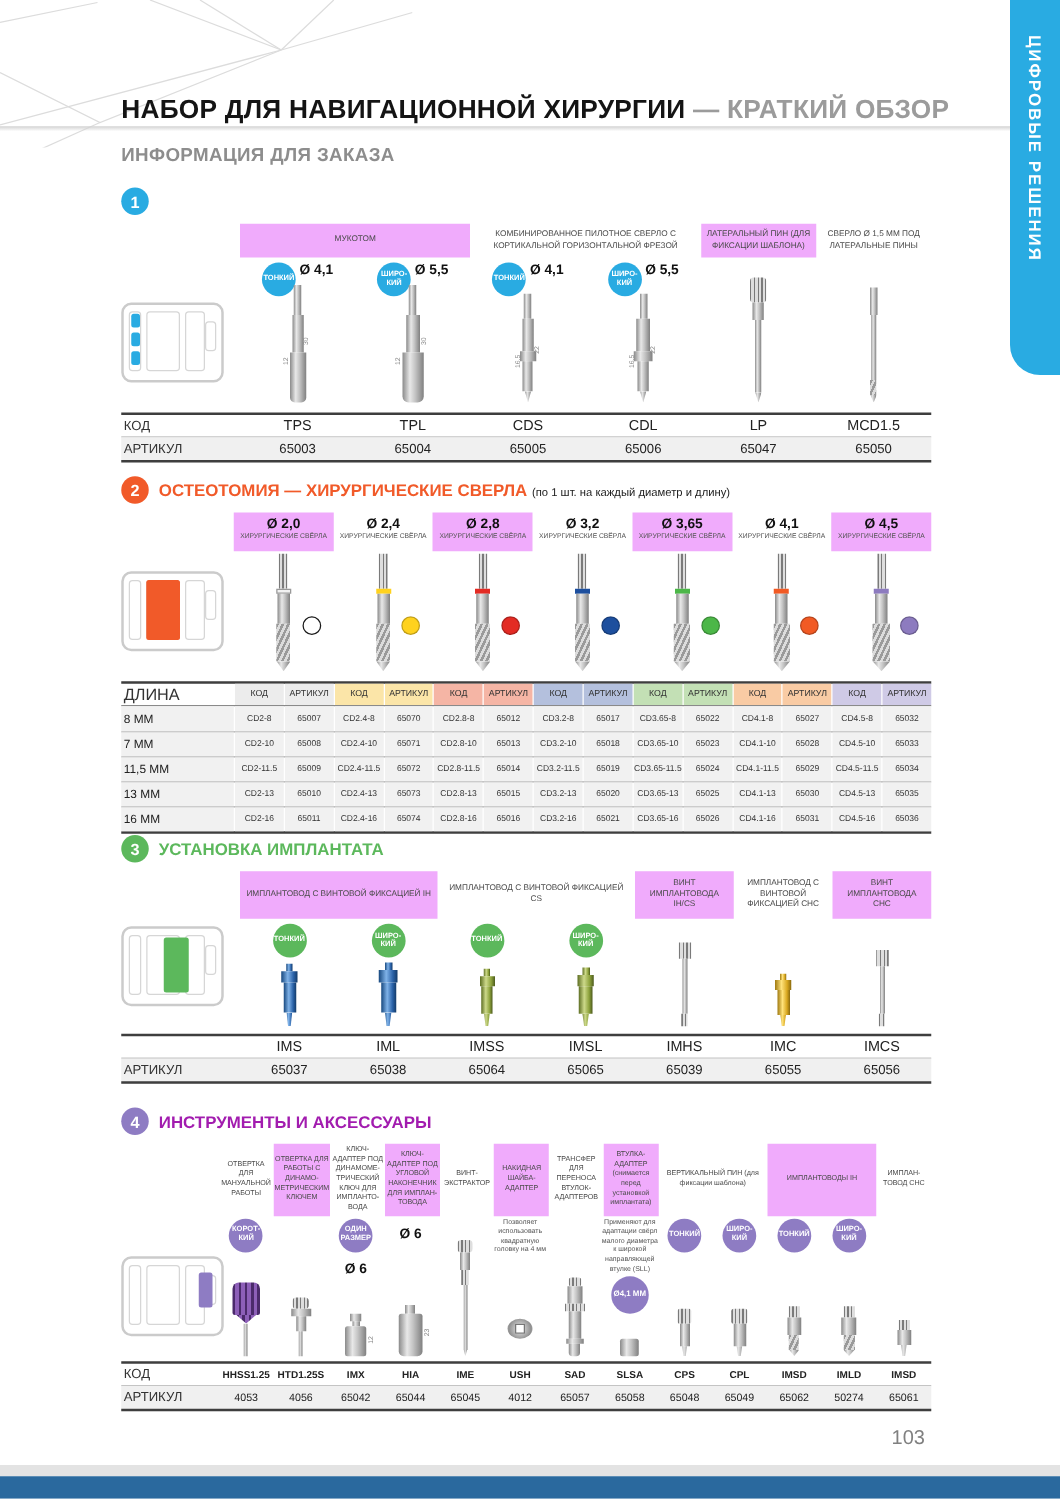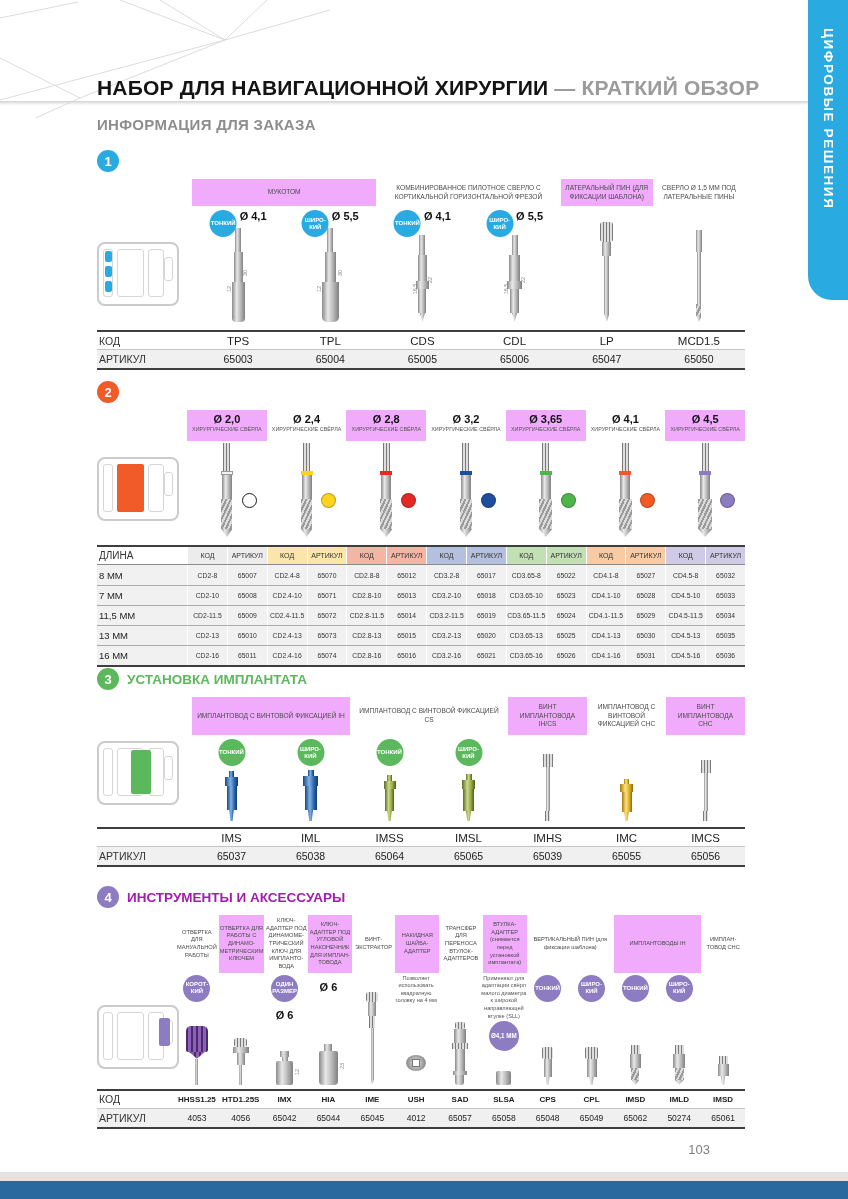--- a/index.html
+++ b/index.html
@@ -12,21 +12,21 @@
   #wireframe { position:absolute; top:0; left:0; }
   #header-rule { position:absolute; top:101px; left:0; width:808px; height:4px;
     background:linear-gradient(to bottom,#d2d2d2,rgba(255,255,255,0)); }
   #side-tab { position:absolute; top:0; right:0; width:40px; height:300px;
     border-radius:0 0 0 24px; display:flex; justify-content:center;
     padding-top:28px; }
   #side-tab span { writing-mode:vertical-rl; color:#fff; font-weight:bold;
     font-size:13.5px; letter-spacing:1.6px; }
   #footer-gray { position:absolute; left:0; right:0; bottom:18px; height:9px; background:#e3e3e3; }
   #footer-blue { position:absolute; left:0; right:0; bottom:0; height:18px; }
-  #page-num { position:absolute; top:1142px; right:138px; font-size:13px; color:#808080; }
+  #page-num { position:absolute; top:1142px; right:108px; font-size:16px; color:#808080; }
 
   
   #page-title { position:absolute; top:76px; left:97px; font-size:21px; font-weight:bold; color:#141414; letter-spacing:0.2px; }
   #page-title .suffix { color:#9b9b9b; }
   #order-info { position:absolute; top:116px; left:97px; font-size:15px; font-weight:bold; color:#8d8d8d; letter-spacing:0.3px; }
 
   .section { position:absolute; left:97px; width:648px; }
   #s1 { top:150px; } #s2 { top:381px; } #s3 { top:668px; } #s4 { top:886px; }
   .sec-head { display:flex; align-items:center; gap:8px; margin-bottom:7px; }
   .sec-num { width:22px; height:22px; border-radius:50%; color:#fff; font-weight:bold;
@@ -124,21 +124,21 @@
   .diam { text-align:center; padding:3px 2px; }
   .diam .d1 { font-weight:bold; font-size:11px; color:#101010; }
   .diam .d2 { font-size:5.4px; color:#555; margin-top:1px; }
   .t2 { border-top:2px solid #3e3e3e; border-bottom:2px solid #3e3e3e; margin-top:2px; }
   .t2 .hrow, .t2 .drow { display:grid; grid-template-columns:90px repeat(14,1fr); align-items:stretch; }
   .t2 .hrow { height:18px; border-bottom:1px solid #8a8a8a; }
   .t2 .drow + .drow { border-top:1px solid #ababab; }
   .t2 .drow { height:20px; }
   .hc, .d-c { margin-left:1px; display:flex; align-items:center; justify-content:center;
     font-size:7px; color:#333; }
-  .hl { display:flex; align-items:center; font-size:10px; color:#333; padding-left:2px; }
+  .hl { display:flex; align-items:center; font-size:13px; color:#333; padding-left:2px; }
   .d-len { background:#f1f1f1; display:flex; align-items:center; font-size:9.5px; color:#222; padding-left:2px; }
   .d-c { background:#f1f1f1; font-size:6.8px; }
   .t0{background:#ececec}.t1{background:#fbe5a8}.t2h{background:#f5b5a5}
   .t3{background:#b4c0dd}.t4{background:#c3e0b5}.t5{background:#f9cba4}.t6{background:#cfcae6}
 </style>
 </head>
 <body>
 
 <svg id="wireframe" width="330" height="118" viewBox="0 0 330 118">
   <g fill="none" stroke="#dcdcdc" stroke-width="1">
@@ -273,20 +273,21 @@
       <div class="tcell">65006</div>
       <div class="tcell">65047</div>
       <div class="tcell">65050</div>
     </div>
   </div>
 </div>
 
 <div id="s2" class="section">
   <div class="sec-head">
     <span class="sec-num a-orange">2</span>
+    <span class="sec-title c-orange-t"><span>ОСТЕОТОМИЯ — ХИРУРГИЧЕСКИЕ СВЕРЛА</span> <span class="sec-note" style="color:#222">(по 1 шт. на каждый диаметр и длину)</span></span>
   </div>
   <div class="diamband">
     <div class="diam"></div>
     <div class="diam gray">
         <div class="d1">Ø 2,0</div>
         <div class="d2">ХИРУРГИЧЕСКИЕ СВЁРЛА</div>
       </div>
     <div class="diam">
         <div class="d1">Ø 2,4</div>
         <div class="d2">ХИРУРГИЧЕСКИЕ СВЁРЛА</div>

